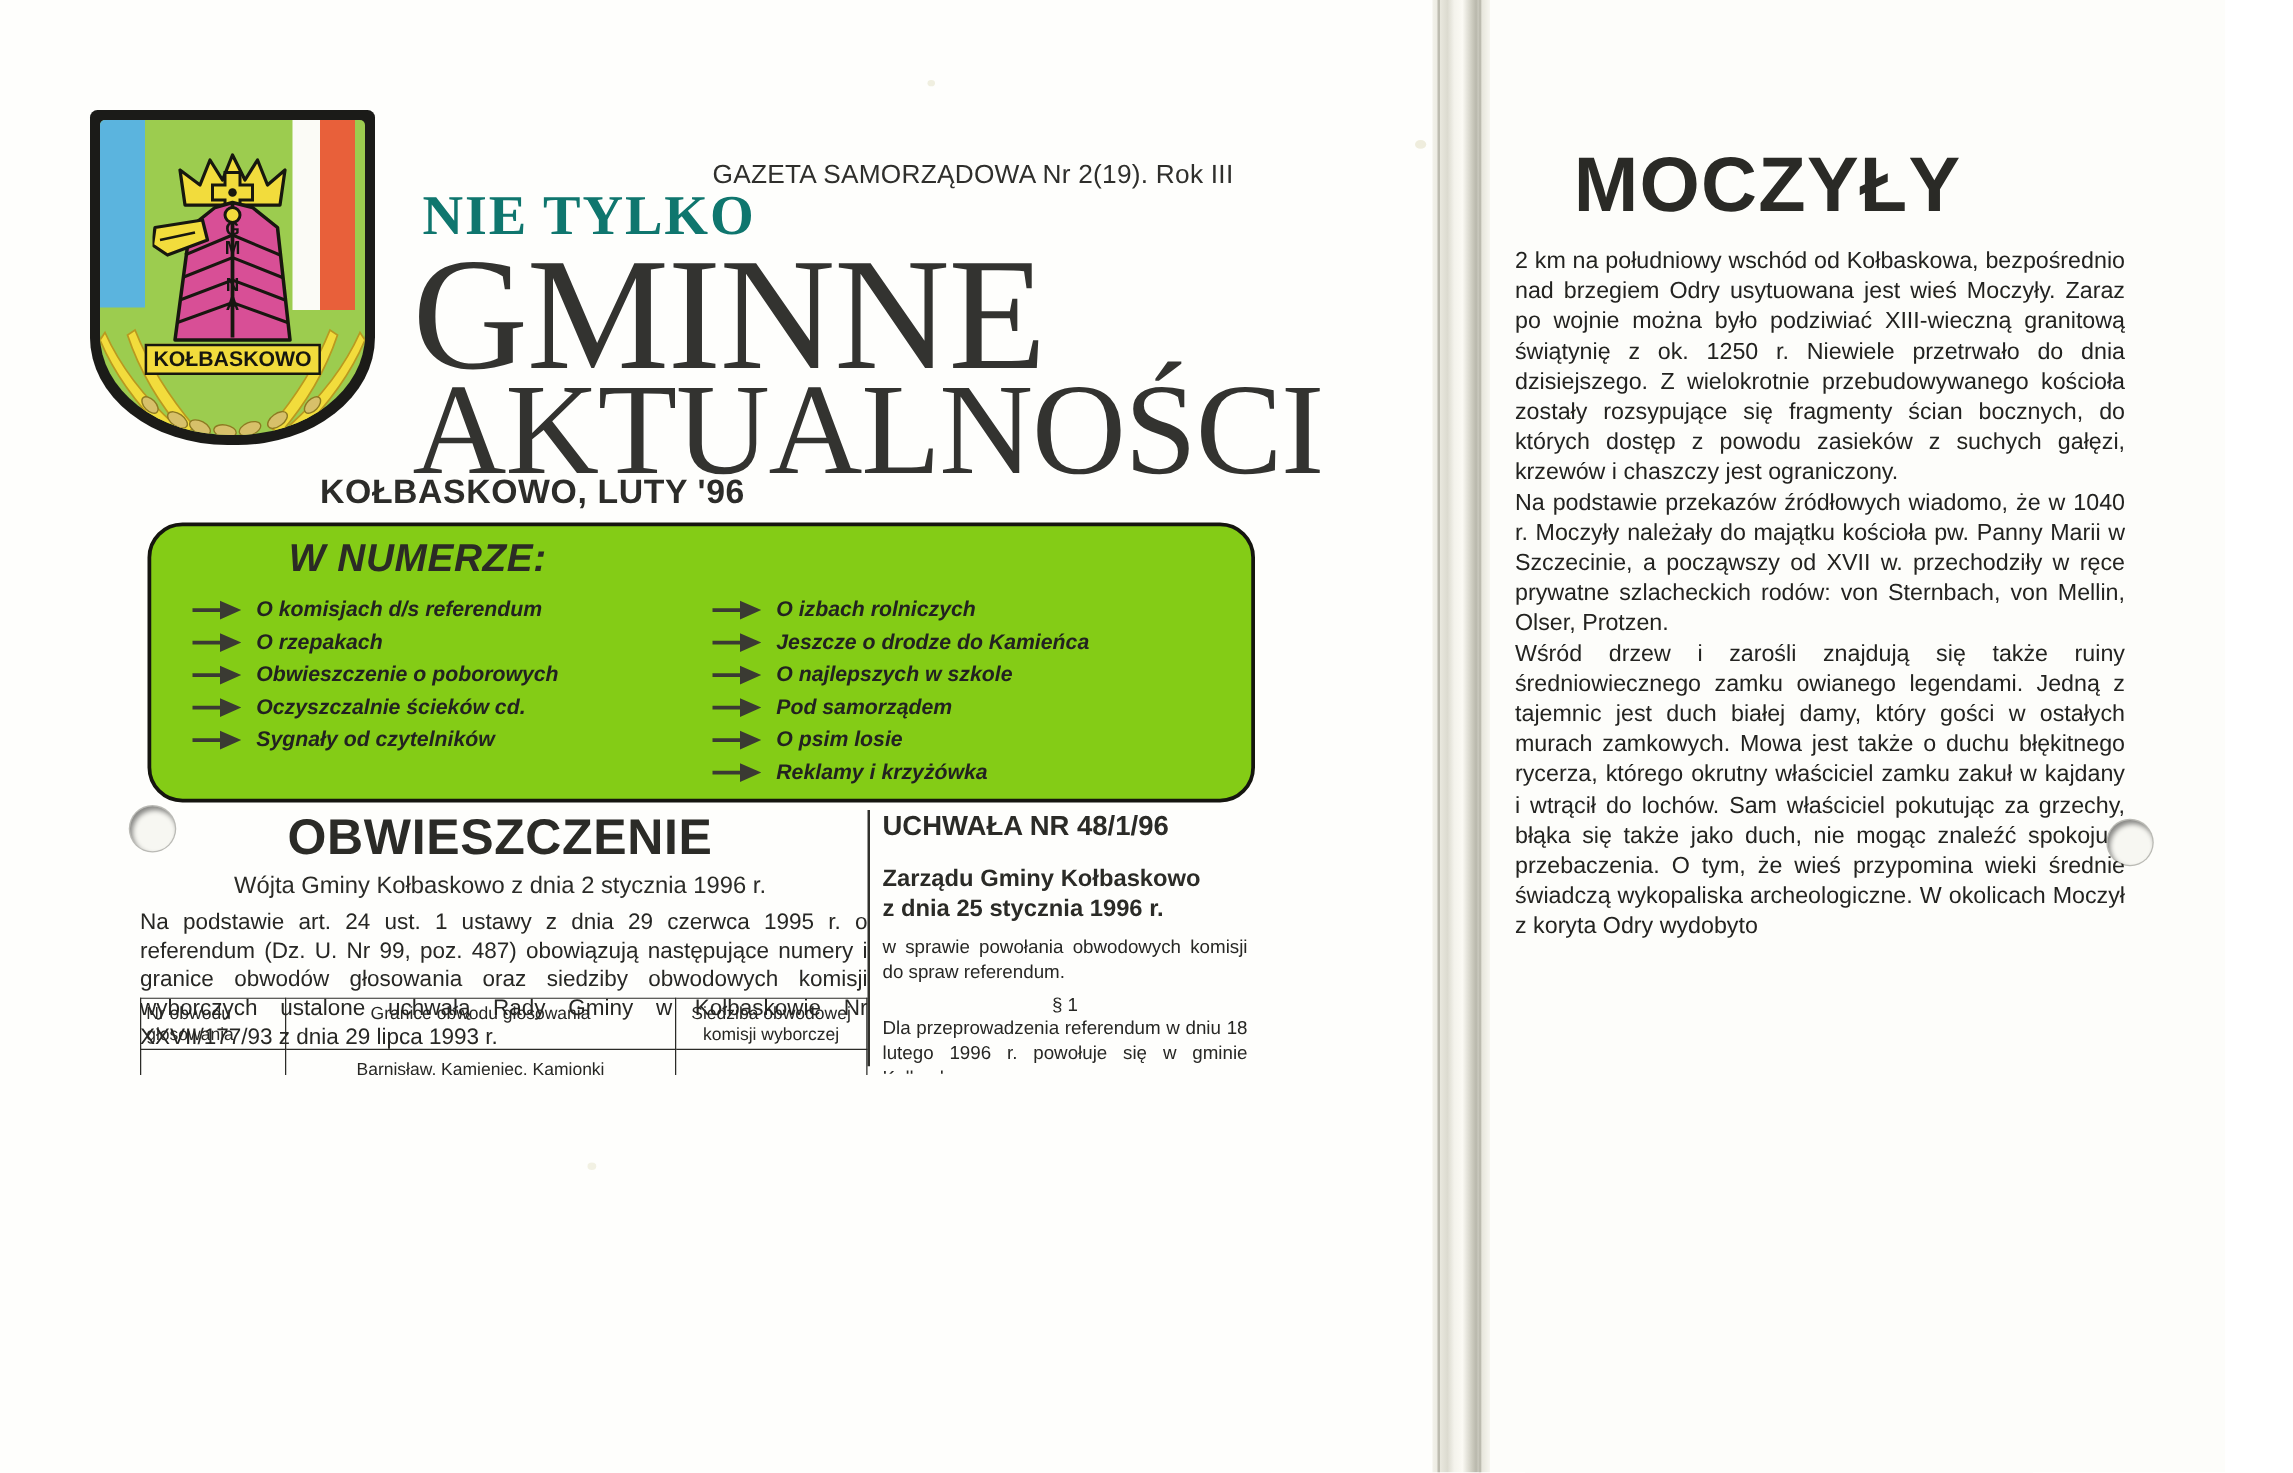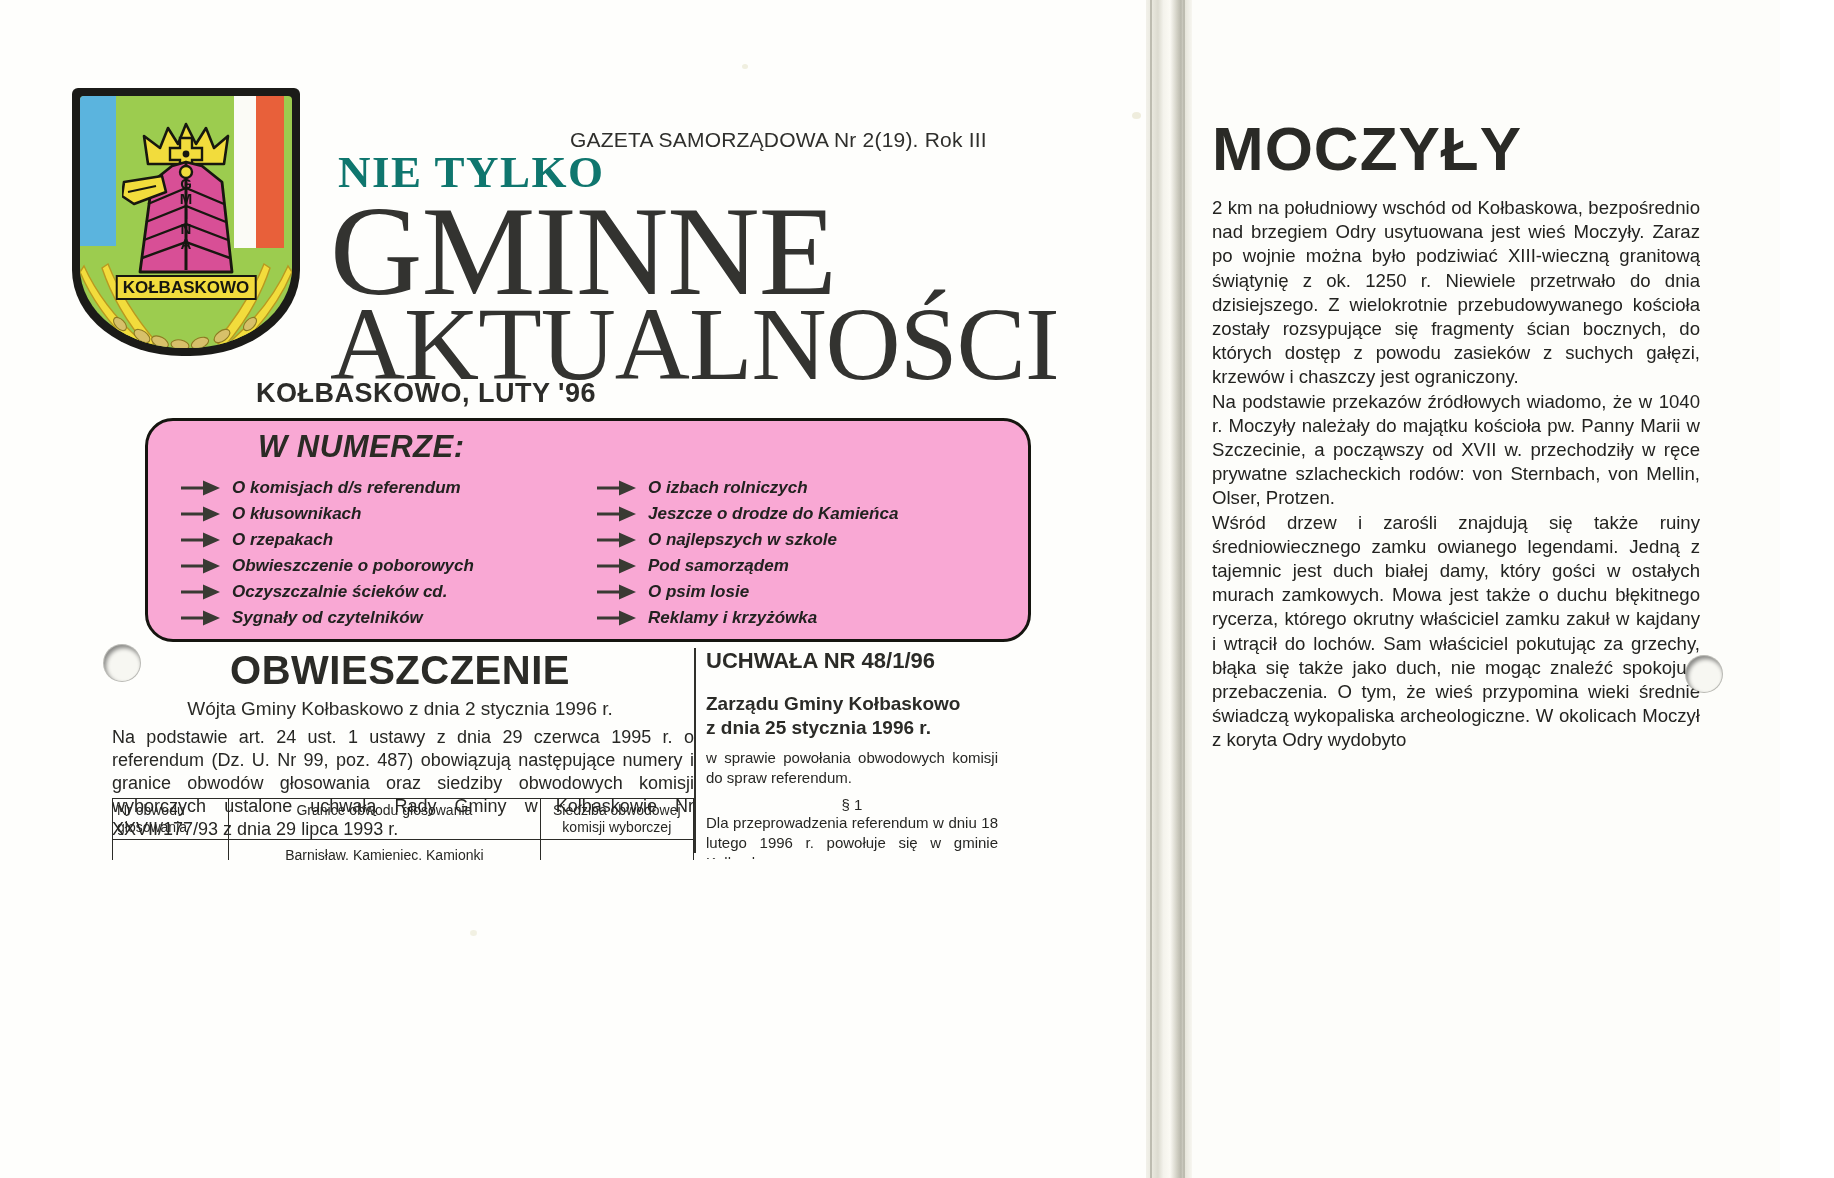--- a/index.html
+++ b/index.html
@@ -100,21 +100,21 @@
   }
   .kolbaskowo-date{
     position:absolute;left:256px;top:378px;
     font:700 27px/30px "Liberation Sans",sans-serif;color:#2c2c29;
     letter-spacing:.5px;white-space:nowrap;
   }
 
   
   .toc{
     position:absolute;left:118px;top:418px;width:880px;height:218px;
-    background:#f9a8d4;border:3px solid #15150f;border-radius:28px;margin-left:27px;
+    background:#84cc16;border:3px solid #15150f;border-radius:28px;
   }
   .toc-title{
     position:absolute;left:110px;top:9px;
     font:italic 700 31px/34px "Liberation Sans",sans-serif;
     color:#2b2b25;letter-spacing:.5px;white-space:nowrap;
   }
   .toc-col{position:absolute;top:54px;}
   .toc-col.left{left:32px;width:420px;}
   .toc-col.right{left:448px;width:420px;}
   .toc-item{
@@ -183,21 +183,21 @@
     font:400 15px/19px "Liberation Sans",sans-serif;color:#272724;
   }
   .uch-body2{
     position:absolute;left:706px;top:813px;width:292px;height:46px;overflow:hidden;
     font:400 15px/20px "Liberation Sans",sans-serif;color:#272724;
     text-align:justify;
   }
 
   
   .moczyly-title{
-    position:absolute;left:1212px;top:116px;
+    position:absolute;left:1259px;top:116px;
     font:700 62px/66px "Liberation Sans",sans-serif;color:#2a2a26;
     letter-spacing:1px;white-space:nowrap;
   }
   .moczyly-body{
     position:absolute;left:1212px;top:196px;width:488px;height:858px;overflow:hidden;
     font:400 18.6px/24.2px "Liberation Sans",sans-serif;color:#232320;
     text-align:justify;
   }
   .moczyly-body p{margin:0;text-align:justify;}
 
@@ -297,28 +297,20 @@
             </svg>
         </span>
         <span class="toc-label">O komisjach d/s referendum</span>
       </div>
       <div class="toc-item">
         <span class="arrow">
           <svg viewBox="0 0 42 18" width="42" height="18">
               <path d="M1 7.5 h22 v-6 l17 7.5 -17 7.5 v-6 h-22 z" fill="#3a3a33"></path>
             </svg>
         </span>
-        <span class="toc-label">O kłusownikach</span>
-      </div>
-      <div class="toc-item">
-        <span class="arrow">
-          <svg viewBox="0 0 42 18" width="42" height="18">
-              <path d="M1 7.5 h22 v-6 l17 7.5 -17 7.5 v-6 h-22 z" fill="#3a3a33"></path>
-            </svg>
-        </span>
         <span class="toc-label">O rzepakach</span>
       </div>
       <div class="toc-item">
         <span class="arrow">
           <svg viewBox="0 0 42 18" width="42" height="18">
               <path d="M1 7.5 h22 v-6 l17 7.5 -17 7.5 v-6 h-22 z" fill="#3a3a33"></path>
             </svg>
         </span>
         <span class="toc-label">Obwieszczenie o poborowych</span>
       </div>

